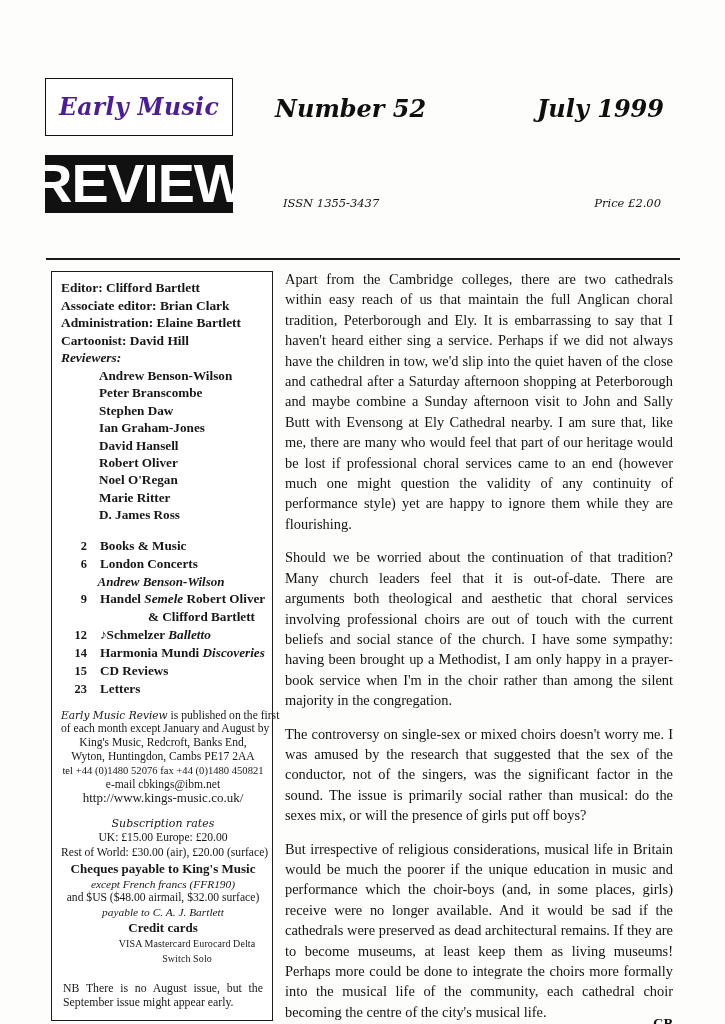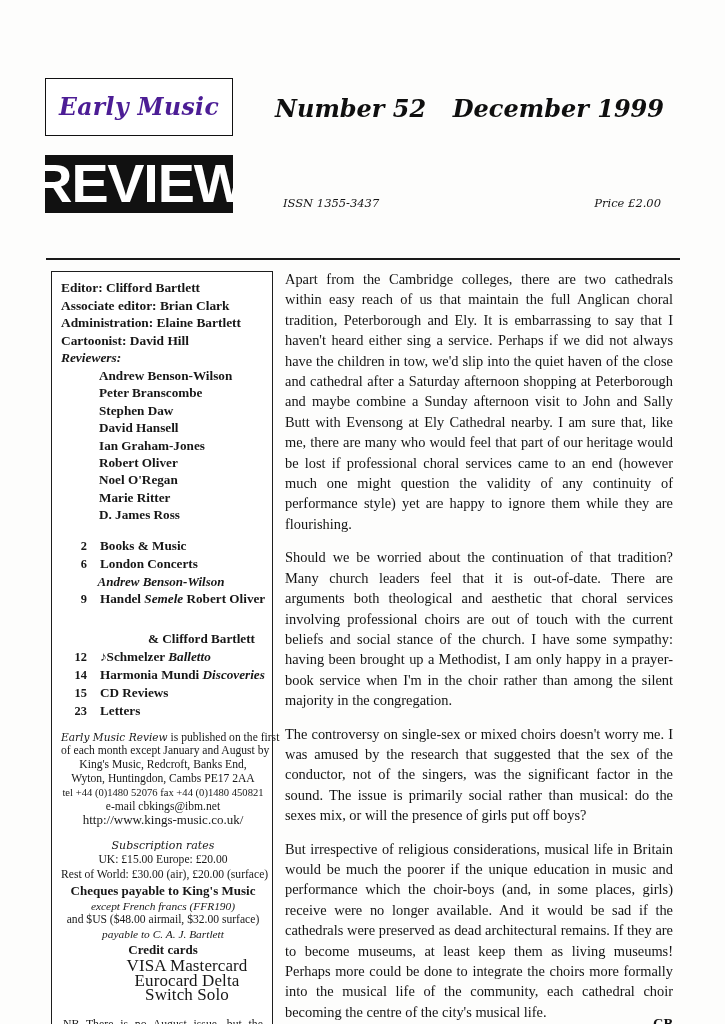--- a/index.html
+++ b/index.html
@@ -179,21 +179,20 @@
     font-weight: 600;
     text-align: center;
     padding-right: 4px;
   }
   .toc-cont {
     font-size: 13.2px;
     line-height: 18px;
     font-weight: 600;
     text-align: right;
     padding-right: 10px;
-    margin-top: 22px;
   }
 
   .imprint {
     margin-top: 11px;
     text-align: center;
     font-size: 11.6px;
     line-height: 13.8px;
   }
   .imprint .em {
     font-family: "DejaVu Serif", serif;
@@ -220,21 +219,21 @@
     font-weight: 700;
     font-size: 13px;
     line-height: 17px;
   }
   .subs-ital { font-style: italic; font-size: 11.4px; }
   .subs-cards {
     font-weight: 700;
     font-size: 13px;
     line-height: 18px;
   }
-  .subs-cardlist { font-size: 17px; letter-spacing: .1px; margin-left: 48px; }
+  .subs-cardlist { font-size: 10px; letter-spacing: .1px; margin-left: 48px; }
 
   .nb {
     margin-top: 15px;
     font-size: 11.8px;
     line-height: 14.6px;
     text-align: justify;
     padding: 0 2px 2px 2px;
   }
 
   
@@ -272,21 +271,21 @@
       <div class="logo-top">
         <span class="logo-top-text">Early Music</span>
       </div>
       <div class="logo-bottom">
         <span class="logo-bottom-text">REVIEW</span>
       </div>
     </div>
 
     <div class="issue-line">
       <span class="issue-number">Number 52</span>
-      <span class="issue-date">December 1999</span>
+      <span class="issue-date">July 1999</span>
     </div>
 
     <div class="issn-line">
       <span class="issn-text">ISSN 1355-3437</span>
       <span class="price-text">Price £2.00</span>
     </div>
 
   </div>
 
   <div class="head-rule"></div>
@@ -299,22 +298,22 @@
       <div class="staff-line">Administration: Elaine Bartlett</div>
       <div class="staff-line">Cartoonist: David Hill</div>
     </div>
 
     <div class="reviewers-label">Reviewers:</div>
 
     <div>
       <div class="reviewer-name">Andrew Benson-Wilson</div>
       <div class="reviewer-name">Peter Branscombe</div>
       <div class="reviewer-name">Stephen Daw</div>
+      <div class="reviewer-name">Ian Graham-Jones</div>
       <div class="reviewer-name">David Hansell</div>
-      <div class="reviewer-name">Ian Graham-Jones</div>
       <div class="reviewer-name">Robert Oliver</div>
       <div class="reviewer-name">Noel O'Regan</div>
       <div class="reviewer-name">Marie Ritter</div>
       <div class="reviewer-name">D. James Ross</div>
     </div>
 
     <div class="toc">
 
       <div class="toc-row">
         <span class="toc-page">2</span>

